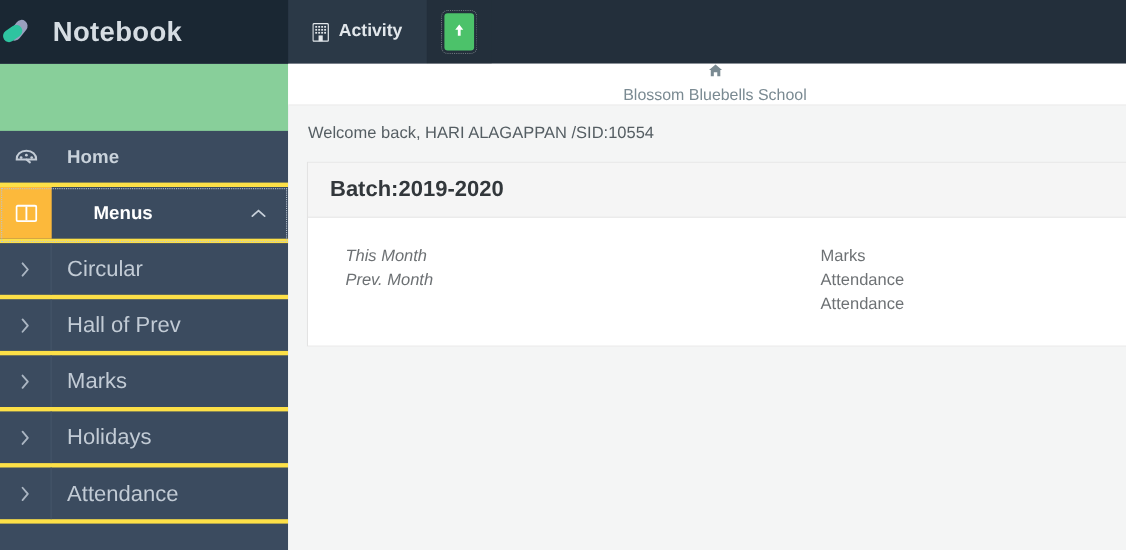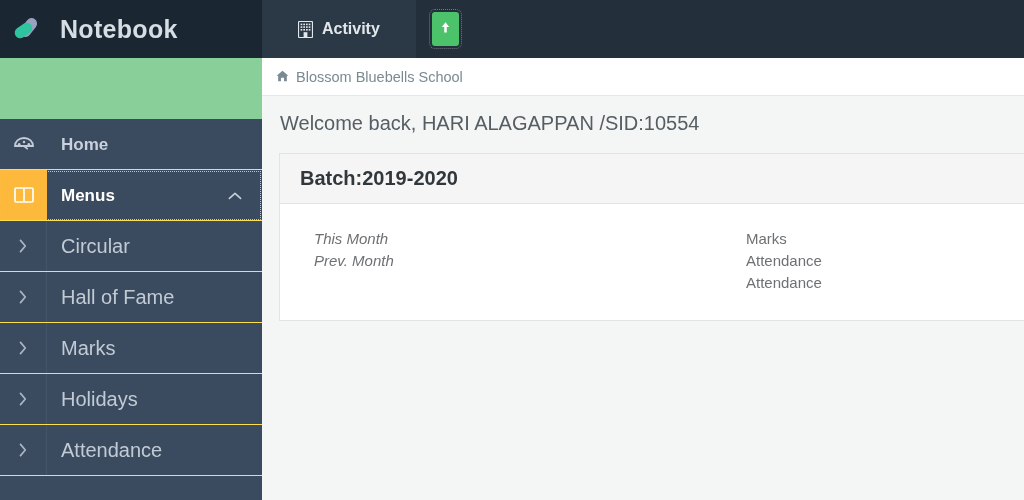--- a/index.html
+++ b/index.html
@@ -15,32 +15,32 @@
   .topbar {
     position: absolute; top: 0; left: 0;
     width: 1024px; height: 58px;
     background: #232f3b;
     display: flex; align-items: stretch;
   }
   .brand {
     width: 262px; height: 58px;
     background: #1a2733;
     display: flex; align-items: center; gap: 14px;
-    padding-left: 12px;
+    padding-left: 0;
   }
   .brand-logo { width: 34px; height: 30px; position: relative; flex: 0 0 auto; }
   .brand-title {
     color: #d6dde3; font-size: 25px; font-weight: bold;
     letter-spacing: .3px; line-height: 1;
   }
 
   .tabs { display: flex; align-items: stretch; height: 58px; }
   .tab {
     display: flex; align-items: center; gap: 9px;
-    padding: 0 36px; height: 58px;
+    padding: 0 22px; height: 58px;
     background: #2b3947;
     color: #e2e7eb; font-size: 16px; font-weight: bold;
     border-right: 1px solid #232f3b;
     cursor: pointer;
   }
   .tab-icon { width: 15px; height: 17px; display: block; }
 
   .upload-wrap {
     display: flex; align-items: center; justify-content: center;
     width: 58px; height: 58px;
@@ -59,21 +59,21 @@
     position: absolute; top: 58px; left: 0;
     width: 262px; height: 442px;
     background: #3b4b5f;
     overflow: hidden;
   }
   .sidebar-green { height: 61px; background: #88cf9a; }
 
   .nav-row {
     display: flex; align-items: center;
     height: 51px;
-    border-bottom: 1px solid #fde047;
+    border-bottom: 4px solid #fde047;
     cursor: pointer;
     position: relative;
   }
   .nav-icon-cell {
     width: 47px; height: 100%;
     display: flex; align-items: center; justify-content: center;
     flex: 0 0 auto;
   }
   .nav-label {
     color: #c3ccd6; font-size: 16px;
@@ -85,45 +85,45 @@
   .nav-row.home .nav-label { font-weight: bold; color: #c9d2db; font-size: 17px; }
 
   .nav-row.active {
     background: #3b4b5f;
     outline: 1px dotted #b9c4d0;
     outline-offset: -2px;
   }
   .nav-row.active .nav-icon-cell {
     background: #fcb93b;
   }
-  .nav-row.active .nav-label { color: #ffffff; font-weight: bold; font-size: 17px; }
+  .nav-row.active .nav-label { color: #ffffff; font-weight: bold; font-size: 17px; margin-left: 24px; }
   .nav-chevron-up {
     margin-left: auto; margin-right: 20px;
     color: #c7d0da; font-size: 13px; line-height: 1;
   }
 
   
   .content {
     position: absolute; top: 58px; left: 262px;
     width: 762px; height: 442px;
     background: #f4f5f5;
   }
   .breadcrumb {
     height: 38px;
     background: #ffffff;
     border-bottom: 1px solid #e8e8e8;
     display: flex; align-items: center;
-    padding-left: 14px; gap: 7px;
+    padding-left: 14px; gap: 7px; flex-direction: column;
   }
   .breadcrumb-text { color: #7a8a92; font-size: 14.5px; }
   .home-icon { color: #7a8a92; font-size: 13px; line-height: 1; }
 
   .welcome {
     padding: 16px 0 18px 18px;
-    color: #555e63; font-size: 20px;
+    color: #555e63; font-size: 15px;
   }
 
   .panel {
     margin: 0 0 0 17px;
     width: 100%;
     background: #ffffff;
     border: 1px solid #e3e3e3;
     border-top: 1px solid #e3e3e3;
   }
   .panel-head {
@@ -237,21 +237,21 @@
       <span class="nav-label">Circular</span>
     </div>
 
 
     <div class="nav-row sub">
       <span class="nav-icon-cell">
         <svg viewBox="0 0 8 14" width="8" height="14">
           <path d="M1.5 1.4 L6.3 7 L1.5 12.6" fill="none" stroke="#aab5c2" stroke-width="1.7" stroke-linecap="round" stroke-linejoin="round"></path>
         </svg>
       </span>
-      <span class="nav-label">Hall of Fame</span>
+      <span class="nav-label">Hall of Prev</span>
     </div>
 
     <div class="nav-row sub">
       <span class="nav-icon-cell">
         <svg viewBox="0 0 8 14" width="8" height="14">
           <path d="M1.5 1.4 L6.3 7 L1.5 12.6" fill="none" stroke="#aab5c2" stroke-width="1.7" stroke-linecap="round" stroke-linejoin="round"></path>
         </svg>
       </span>
       <span class="nav-label">Marks</span>
     </div>

